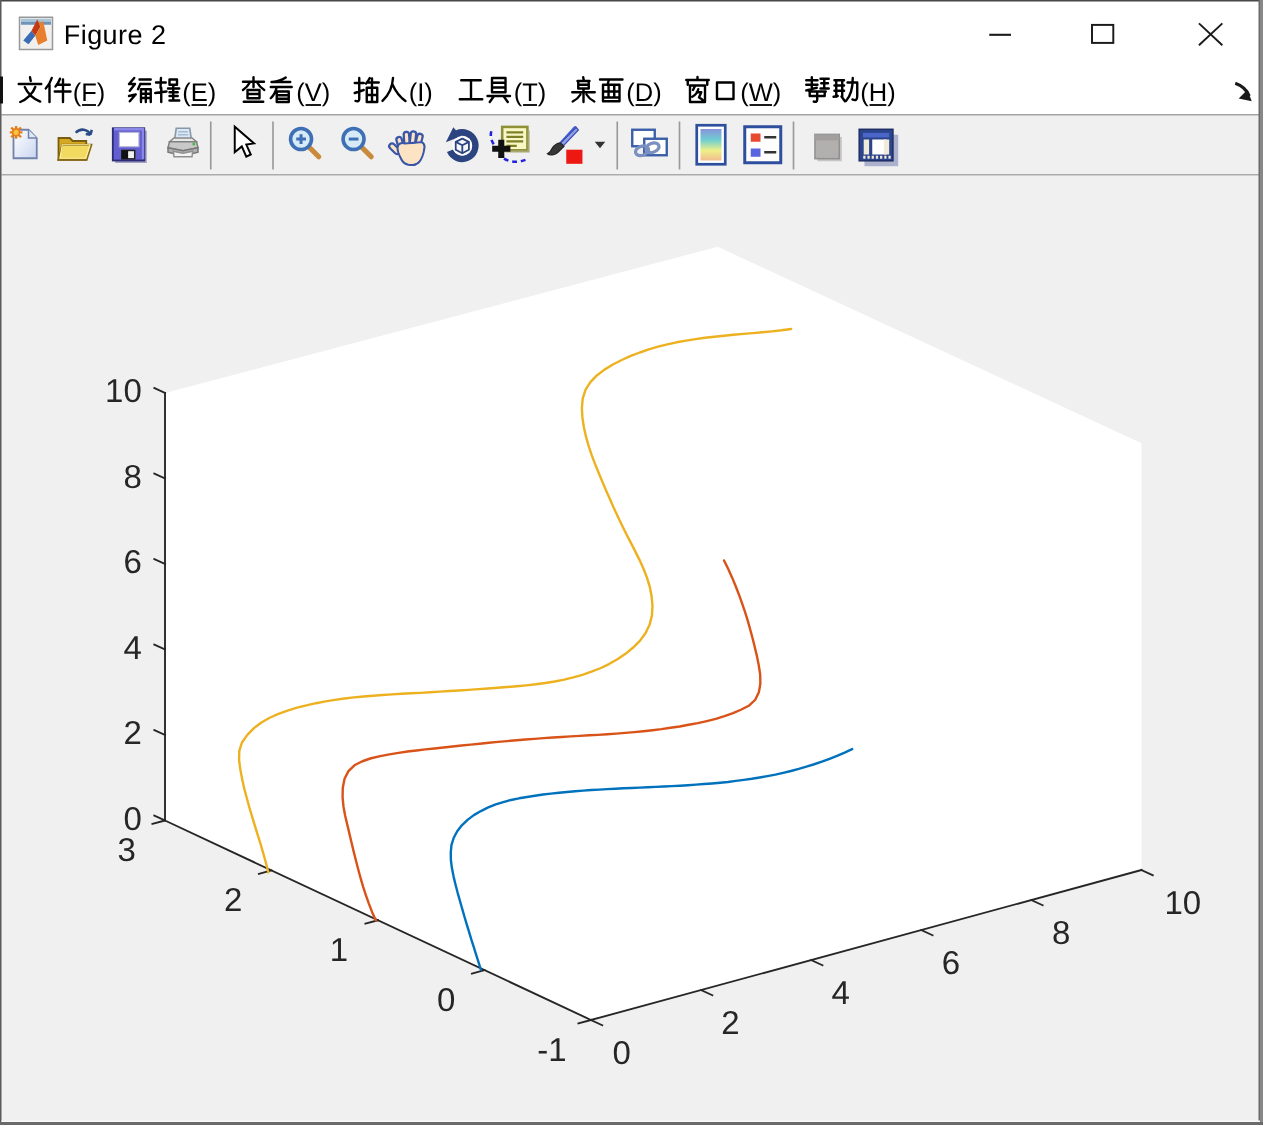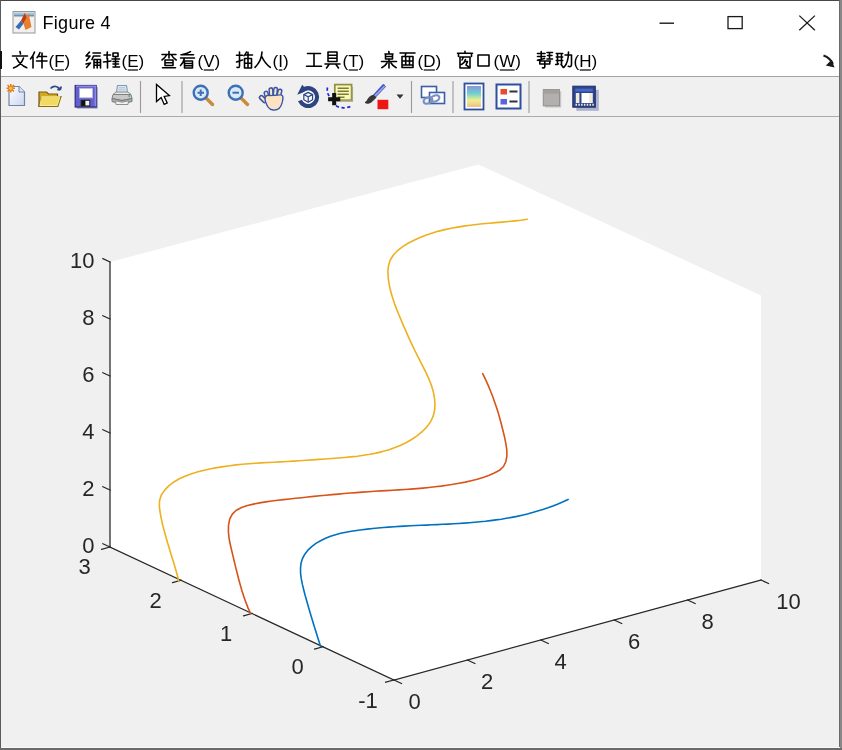--- a/index.html
+++ b/index.html
@@ -17,21 +17,21 @@
   <div class="abs" style="left:1px;top:116px;width:839px;height:1px;background:#ababab;"></div>
 
   <div class="abs" style="left:0;top:0;width:842px;height:1px;background:#484848;"></div>
   <div class="abs" style="left:0;top:0;width:1px;height:750px;background:#5a5a5a;"></div>
   <div class="abs" style="left:840px;top:0;width:2px;height:750px;background:#888888;"></div>
   <div class="abs" style="left:839px;top:0;width:1px;height:750px;background:#6a6a6a;"></div>
   <div class="abs" style="left:0;top:748px;width:842px;height:2px;background:#6a6a6a;"></div>
   <div class="abs" style="left:1px;top:747px;width:839px;height:1px;background:#f8f8f8;"></div>
   <div class="abs" style="left:0;top:51px;width:2px;height:18px;background:#111;"></div>
 
-  <div class="abs" style="left:42.5px;top:12.5px;font-size:18px;color:#000;letter-spacing:0.3px;">Figure 4</div>
+  <div class="abs" style="left:42.5px;top:12.5px;font-size:18px;color:#000;letter-spacing:0.3px;">Figure 2</div>
 
   <svg class="abs" style="left:0;top:0;" width="842" height="750" viewBox="0 0 842 750">
     <defs>
       <linearGradient id="cbar" x1="0" y1="0" x2="0" y2="1">
         <stop offset="0" stop-color="#8894dc"></stop>
           <stop offset="0.35" stop-color="#6ecfd0"></stop>
         <stop offset="0.68" stop-color="#eef08a"></stop>
           <stop offset="1" stop-color="#f2bc8e"></stop>
       </linearGradient>
       <linearGradient id="pageg" x1="0" y1="0" x2="1" y2="1">

